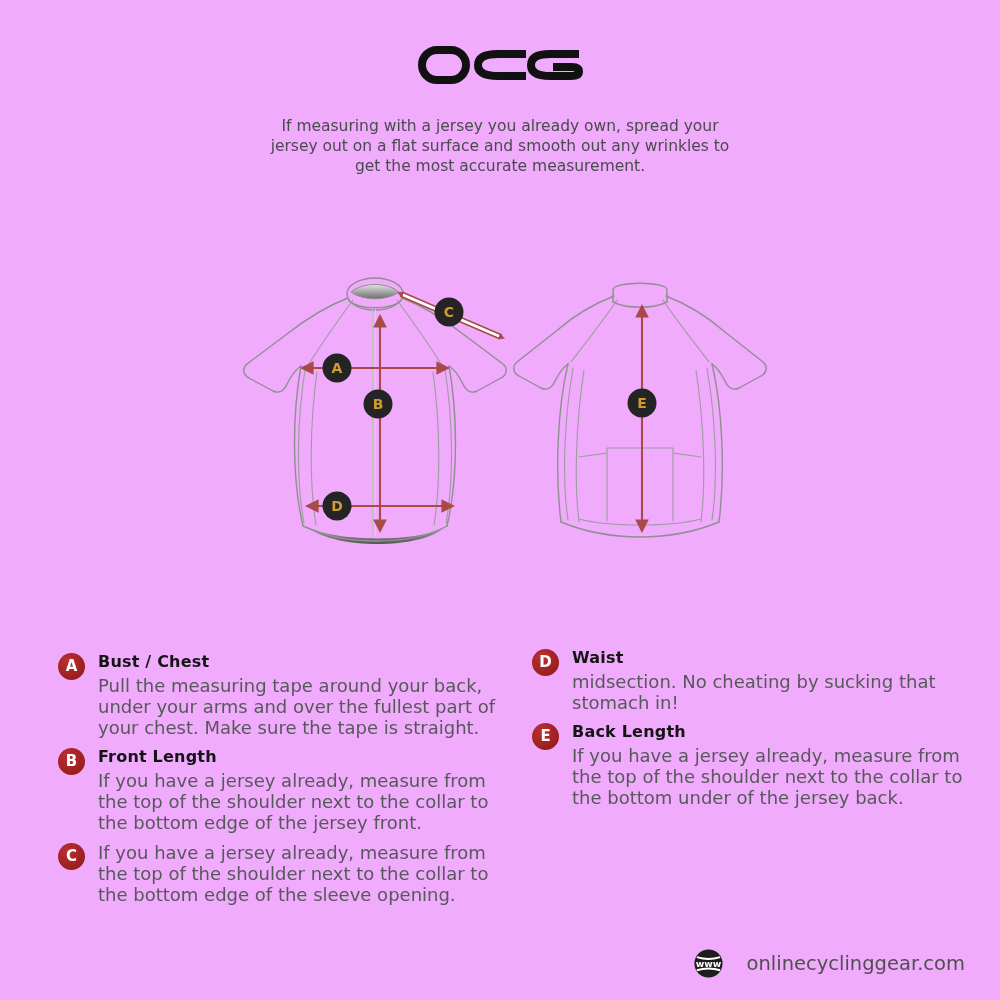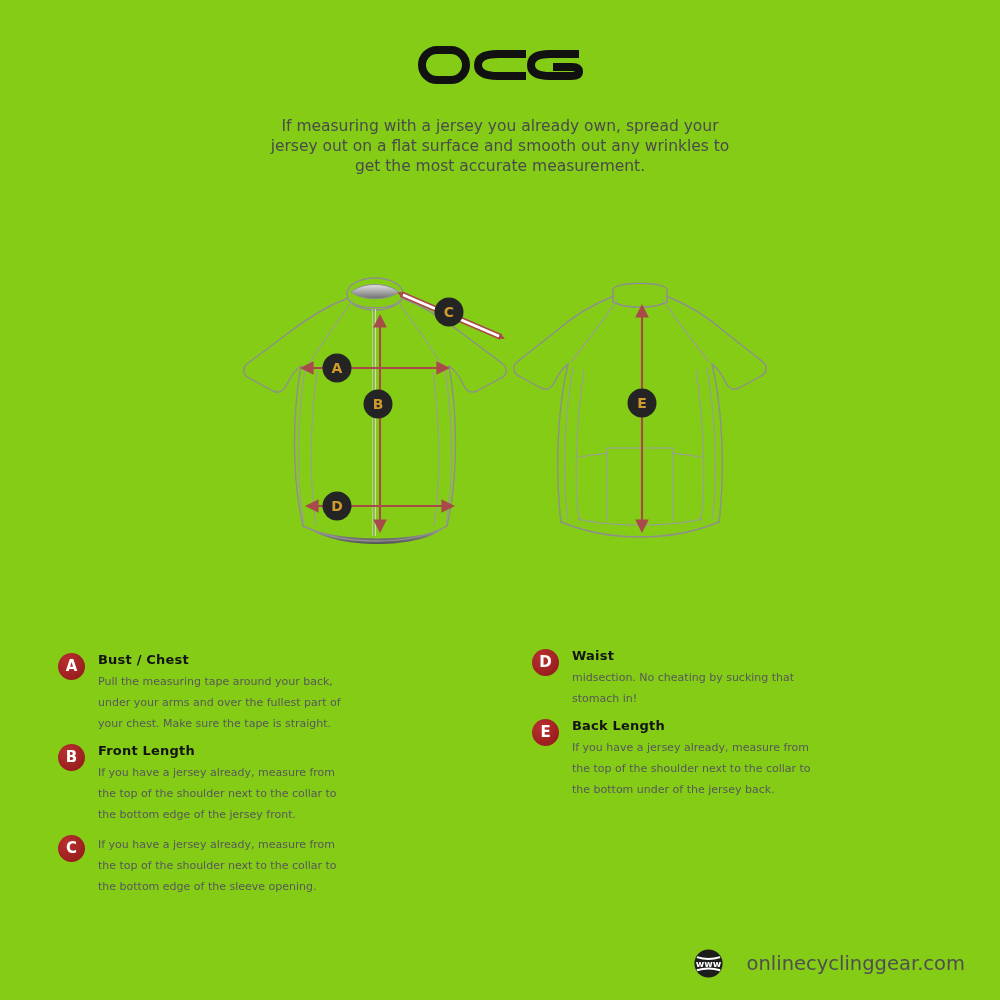--- a/index.html
+++ b/index.html
@@ -1,37 +1,37 @@
 <!DOCTYPE html>
 <html><head>
 <meta charset="utf-8">
 <style>
   html,body{margin:0;padding:0;}
   .page{
-    position:relative;width:1000px;height:1000px;background:#84cc16;overflow:hidden;
+    position:relative;width:1000px;height:1000px;background:#f0abfc;overflow:hidden;
     font-family:"DejaVu Sans","Liberation Sans",sans-serif;color:#1b1b1b;
   }
   .logo{position:absolute;left:416px;top:44px;width:168px;height:42px;}
   .intro{
     position:absolute;left:250px;top:116px;width:500px;text-align:center;
     font-size:15.5px;line-height:20px;color:#4a4b4d;
   }
   .diagram-front{position:absolute;left:225px;top:270px;width:300px;height:285px;}
   .diagram-back{position:absolute;left:505px;top:270px;width:280px;height:285px;}
   .col{position:absolute;width:460px;}
   .col-left{left:58px;top:652px;}
   .col-right{left:532px;top:648px;}
   .section{display:flex;gap:13px;margin-bottom:9px;}
   .badge{
     flex:0 0 27px;width:27px;height:27px;border-radius:50%;
     background:radial-gradient(circle at 35% 30%,#b93030,#8e1717);
     color:#fff;font-weight:bold;font-size:15px;line-height:27px;text-align:center;margin-top:1px;
   }
-  .sec-title{font-size:13px;font-weight:bold;color:#141414;margin:0 0 4px 0;letter-spacing:.2px;}
-  .sec-body{font-size:11px;line-height:21px;color:#57585a;}
+  .sec-title{font-size:16px;font-weight:bold;color:#141414;margin:0 0 4px 0;letter-spacing:.2px;}
+  .sec-body{font-size:18px;line-height:21px;color:#57585a;}
   .footer{
     position:absolute;right:35px;top:947px;display:flex;align-items:center;gap:22px;
     font-size:19.5px;color:#4f4f4f;
   }
   .jersey-line{stroke:#8f8f8f;stroke-width:1.4;fill:none;stroke-linecap:round;}
   .thin{stroke:#9c9c9c;stroke-width:1.1;}
   .arrow{stroke:#a94a4a;stroke-width:2.1;fill:none;}
   .mletter{font-family:"DejaVu Sans","Liberation Sans",sans-serif;font-weight:bold;font-size:14px;fill:#cf9b2f;text-anchor:middle;}
 </style>
 </head>

